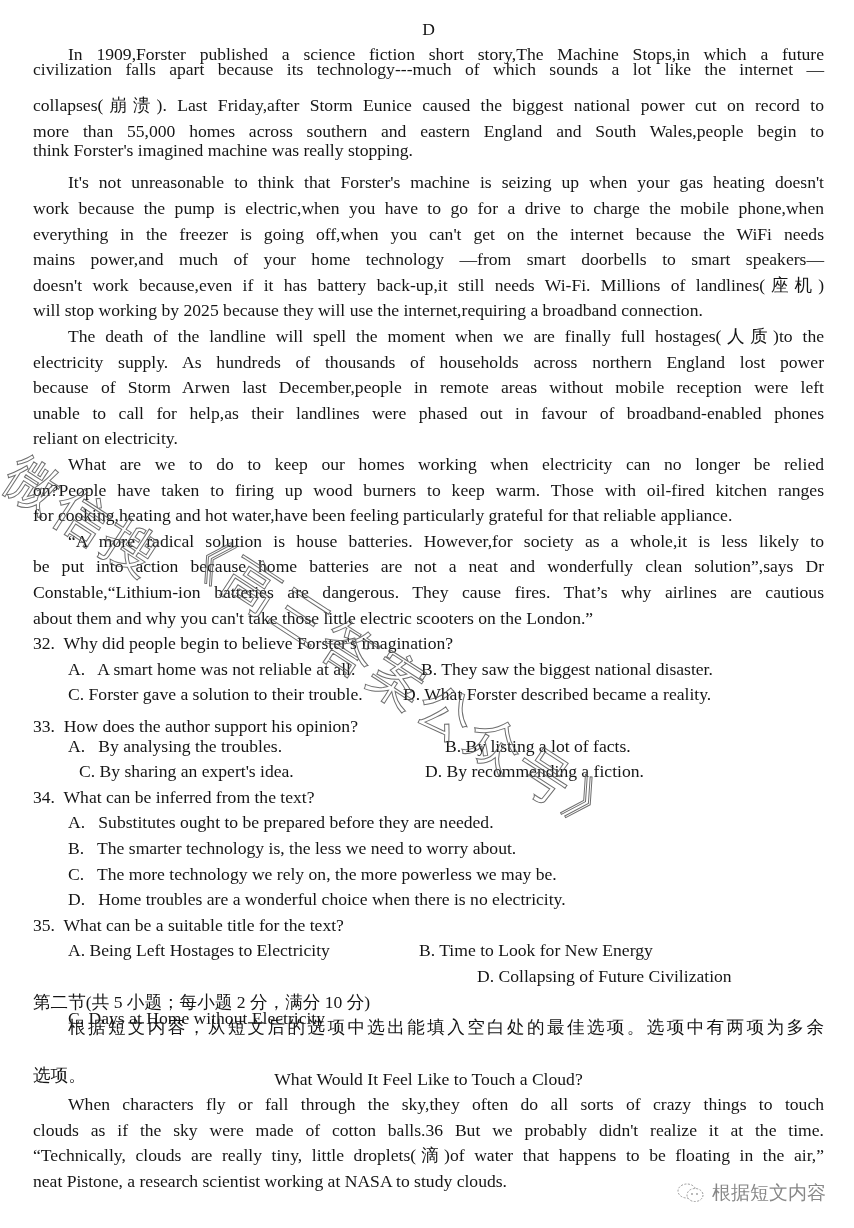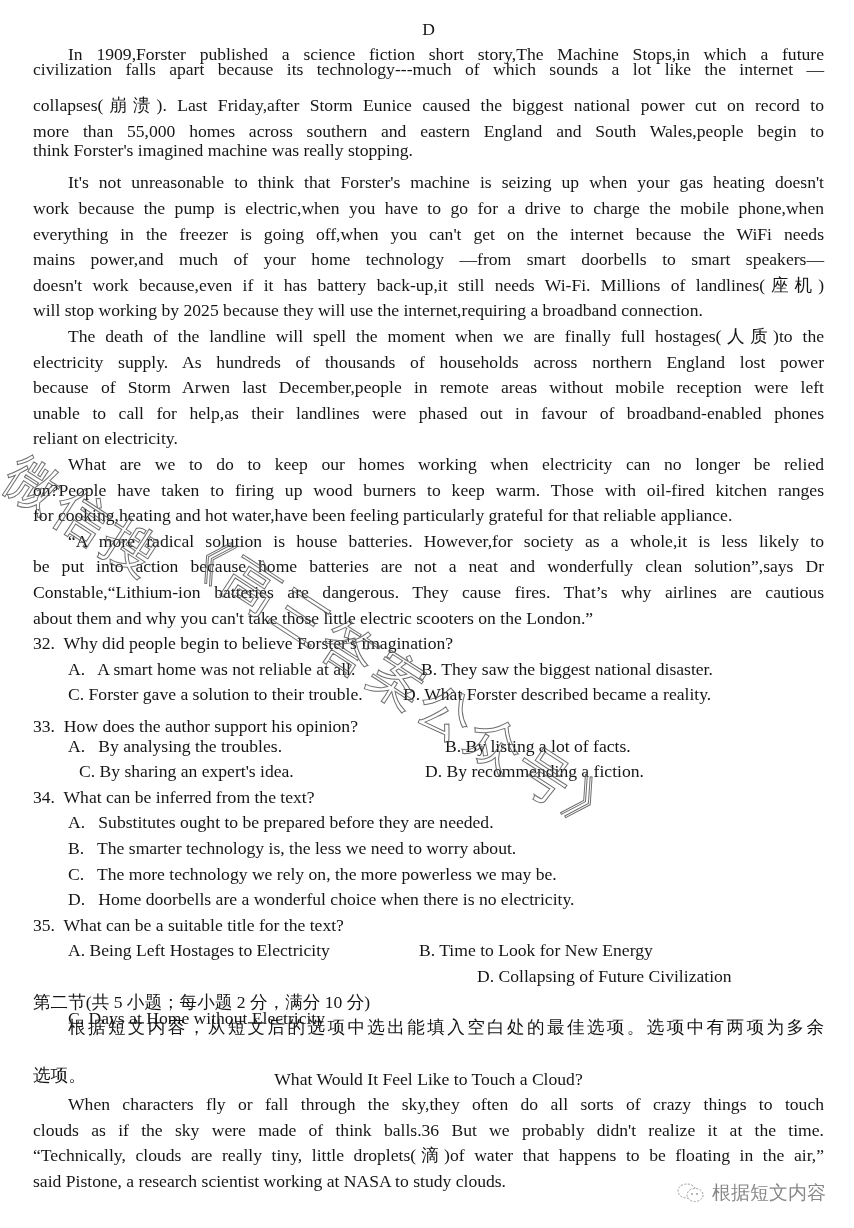--- a/index.html
+++ b/index.html
@@ -108,21 +108,21 @@
   <div class="opt-row" style="top:836px; left:35px;">
     <span>B.</span>&nbsp;&nbsp;
     <span>The smarter technology is, the less we need to worry about.</span>
   </div>
   <div class="opt-row" style="top:862px; left:35px;">
     <span>C.</span>&nbsp;&nbsp;
     <span>The more technology we rely on, the more powerless we may be.</span>
   </div>
   <div class="opt-row" style="top:887px; left:35px;">
     <span>D.</span>&nbsp;&nbsp;
-    <span>Home doorbells are a wonderful choice when there is no electricity.</span>
+    <span>Home troubles are a wonderful choice when there is no electricity.</span>
   </div>
 
   <div class="opt-row" style="top:913px; left:0;">
     <span>35.</span>&nbsp;
     <span>What can be a suitable title for the text?</span>
   </div>
   <div class="opt-row" style="top:938px; left:35px;">
     <span>A.</span>
     <span>Being Left Hostages to Electricity</span>
   </div>
@@ -137,23 +137,23 @@
   <div class="opt-row" style="top:964px; left:412px;margin-left:32px;">
     <span>D.</span>
     <span>Collapsing of Future Civilization</span>
   </div>
 
   <div class="line" style="top:990px;">第二节(共 5 小题；每小题 2 分，满分 10 分)</div>
   <div class="line j indent" style="top:1015px;">根据短文内容，从短文后的选项中选出能填入空白处的最佳选项。选项中有两项为多余</div>
   <div class="line" style="top:1063px;">选项。</div>
   <div class="line center" style="top:1067px;">What Would It Feel Like to Touch a Cloud?</div>
   <div class="line j indent" style="top:1092px;">When characters fly or fall through the sky,they often do all sorts of crazy things to touch</div>
-  <div class="line j" style="top:1118px;">clouds as if the sky were made of think balls.36 But we probably didn't realize it at the time.</div>
+  <div class="line j" style="top:1118px;">clouds as if the sky were made of cotton balls.36 But we probably didn't realize it at the time.</div>
   <div class="line j" style="top:1143px;">“Technically, clouds are really tiny, little droplets(滴)of water that happens to be floating in the air,”</div>
-  <div class="line" style="top:1169px;">said Pistone, a research scientist working at NASA to study clouds.</div>
+  <div class="line" style="top:1169px;">neat Pistone, a research scientist working at NASA to study clouds.</div>
 </div>
 
 <div class="watermark" style="left:30px; top:440px; transform:rotate(33deg);">微信搜</div>
 <div class="watermark" style="left:200px; top:510px; transform:rotate(33deg);">《高三答案公众号》</div>
 
 <div class="logo">
   <svg viewBox="0 0 30 24">
     <ellipse cx="11" cy="10" rx="9" ry="7" fill="none" stroke="#999" stroke-width="1" stroke-dasharray="2 1.5"></ellipse>
     <ellipse cx="19" cy="14" rx="8" ry="6.5" fill="#fff" stroke="#999" stroke-width="1" stroke-dasharray="2 1.5"></ellipse>
     <circle cx="16" cy="13" r="0.9" fill="#999"></circle>

